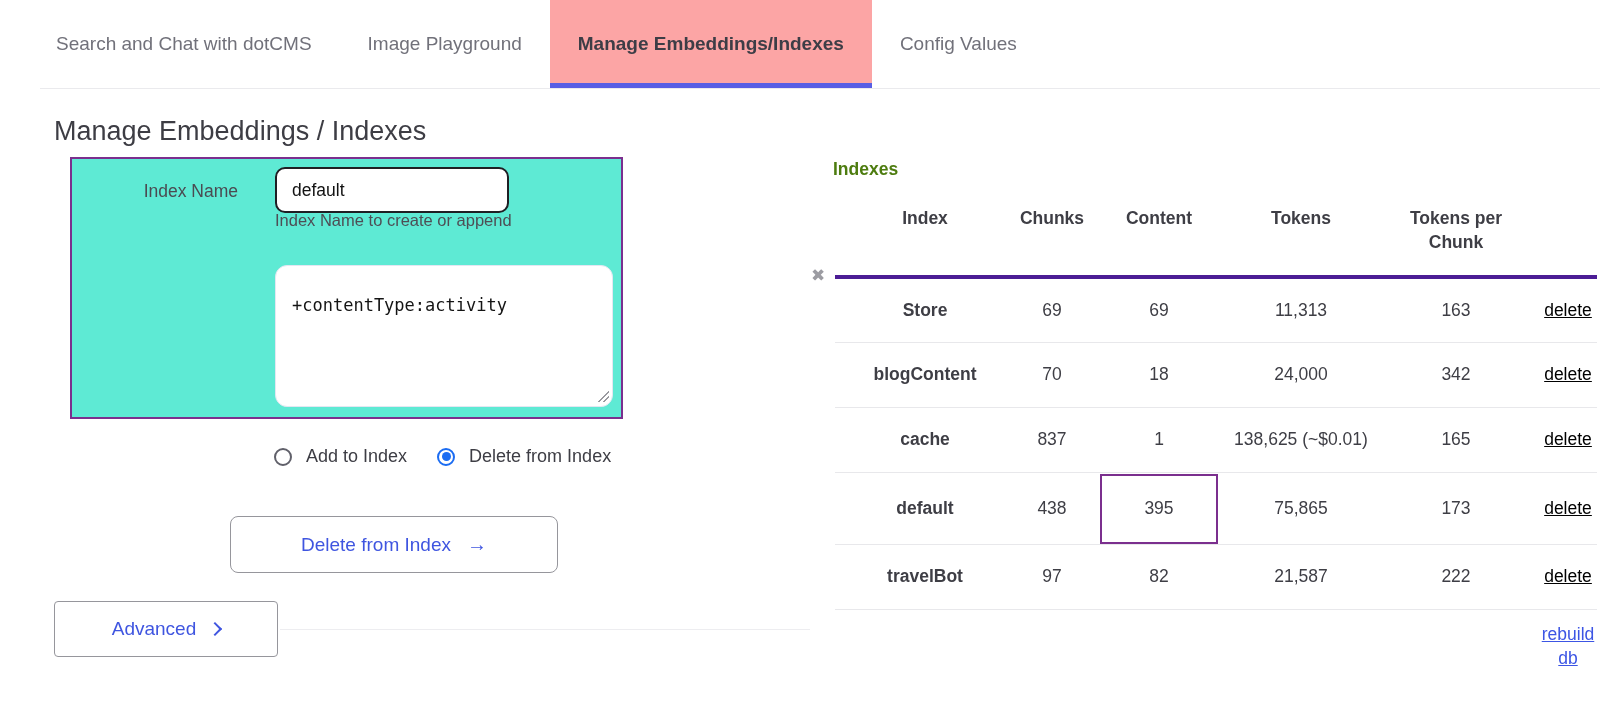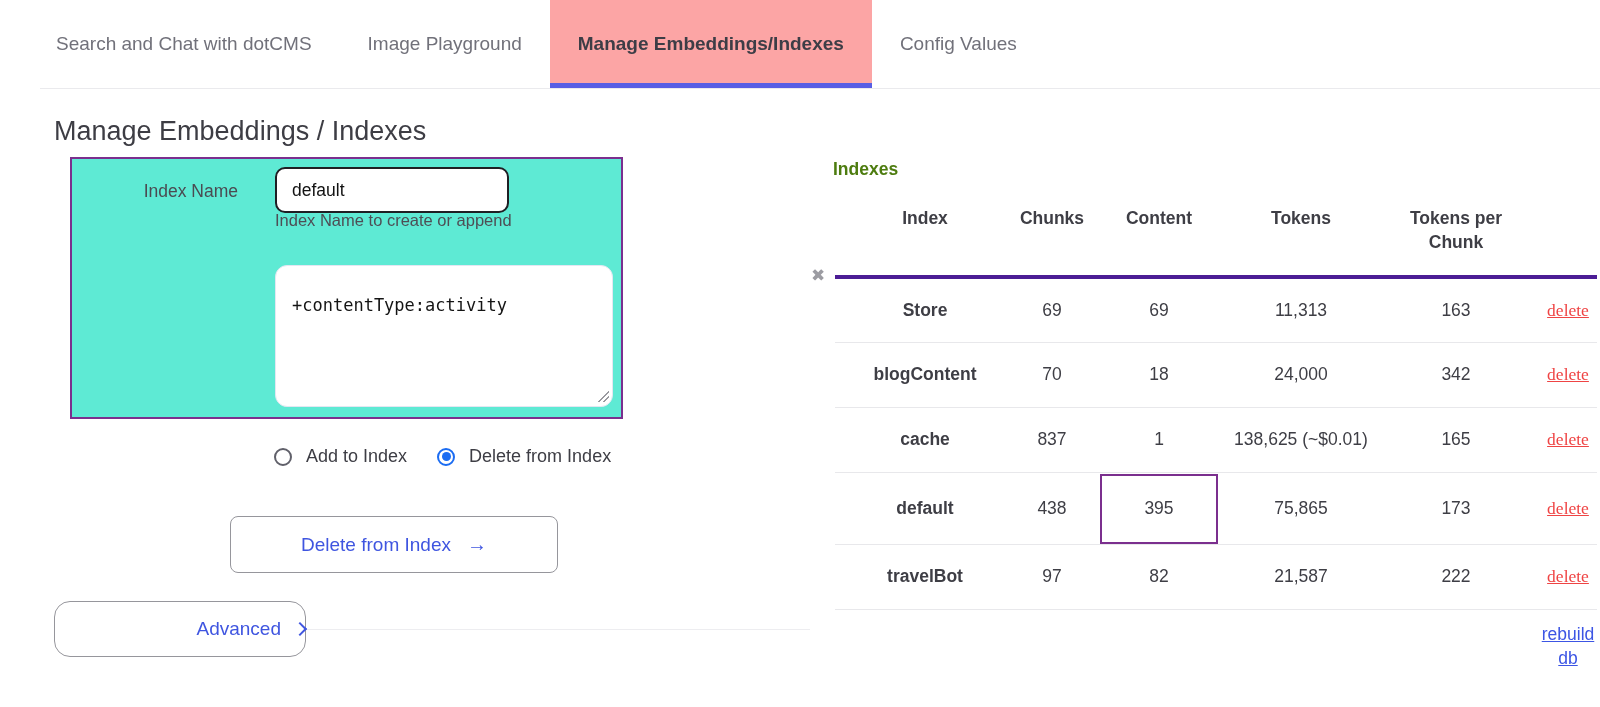--- a/index.html
+++ b/index.html
@@ -45,24 +45,24 @@
                           border-radius:50%; background:#1b6cf2; }
   .radio-label { font-size:18px; color:#3d3d44; }
 
   .submit-btn { position:absolute; left:190px; top:516px; width:328px; height:57px;
                 background:#fff; border:1px solid #96969c; border-radius:8px;
                 font-size:19px; color:#3f55e0; cursor:pointer; display:flex;
                 align-items:center; justify-content:center; font-family:"Liberation Sans", sans-serif; }
   .submit-btn .arrow { margin-left:16px; font-size:20px; }
 
   .left-divider { position:absolute; left:240px; top:629px; width:530px; border-top:1px solid #ededf0; }
-  .advanced-btn { position:absolute; left:14px; top:601px; width:252px; height:56px;
-                  background:#fff; border:1px solid #96969c; border-radius:16px;
+  .advanced-btn { position:absolute; left:14px; top:601px; width:224px; height:56px;
+                  background:#fff; border:1px solid #96969c; border-radius:4px;
                   font-size:19px; color:#3f55e0; cursor:pointer; display:flex;
-                  align-items:center; justify-content:flex-end; font-family:"Liberation Sans", sans-serif; }
+                  align-items:center; justify-content:center; font-family:"Liberation Sans", sans-serif; }
   .chev { display:inline-block; width:10px; height:10px; border-top:2.5px solid #3f55e0;
           border-right:2.5px solid #3f55e0; transform:rotate(45deg); margin-left:14px; }
 
   
   .indexes-title { position:absolute; left:793px; top:159px; font-size:17.5px; font-weight:700; color:#4d7c0f; }
   .close-x { position:absolute; left:771px; top:265px; font-size:17px; color:#9c9ca2; cursor:pointer; }
 
   table.idx { position:absolute; left:795px; top:196px; width:762px; border-collapse:collapse;
               font-size:17.5px; color:#3e3e45; table-layout:fixed; }
   table.idx col.c1 { width:180px; } table.idx col.c2 { width:74px; }
@@ -70,21 +70,21 @@
   table.idx col.c5 { width:166px; } table.idx col.c6 { width:58px; }
   table.idx th { height:81px; vertical-align:top; padding-top:10px; text-align:center;
                  font-weight:700; border-bottom:4px solid #4c1d95; line-height:24px; }
   table.idx th .wrap { display:inline-block; max-width:100px; }
   table.idx td { height:65px; text-align:center; border-bottom:1px solid #e8e8eb; }
   table.idx td.name { font-weight:700; }
   table.idx tr.hl-row td { height:72px; }
   td.hl-cell { position:relative; }
   .hl-box { position:absolute; left:50%; top:1px; transform:translateX(-50%);
             width:118px; height:70px; border:2px solid #7b2f8e; pointer-events:none; }
-  a.del { color:#ef4444; text-decoration:underline; cursor:pointer;font-family:Liberation Serif, serif; }
+  a.del { color:#000000; text-decoration:underline; cursor:pointer; }
   table.idx tr.footer-row td { border-bottom:none; height:auto; padding-top:12px; vertical-align:top; }
   a.rebuild { color:#3c55e4; text-decoration:underline; cursor:pointer;
               display:inline-block; max-width:56px; line-height:24px; }
 </style>
 </head>
 <body>
 
 <div class="screen">
 
   <div class="tabbar">

